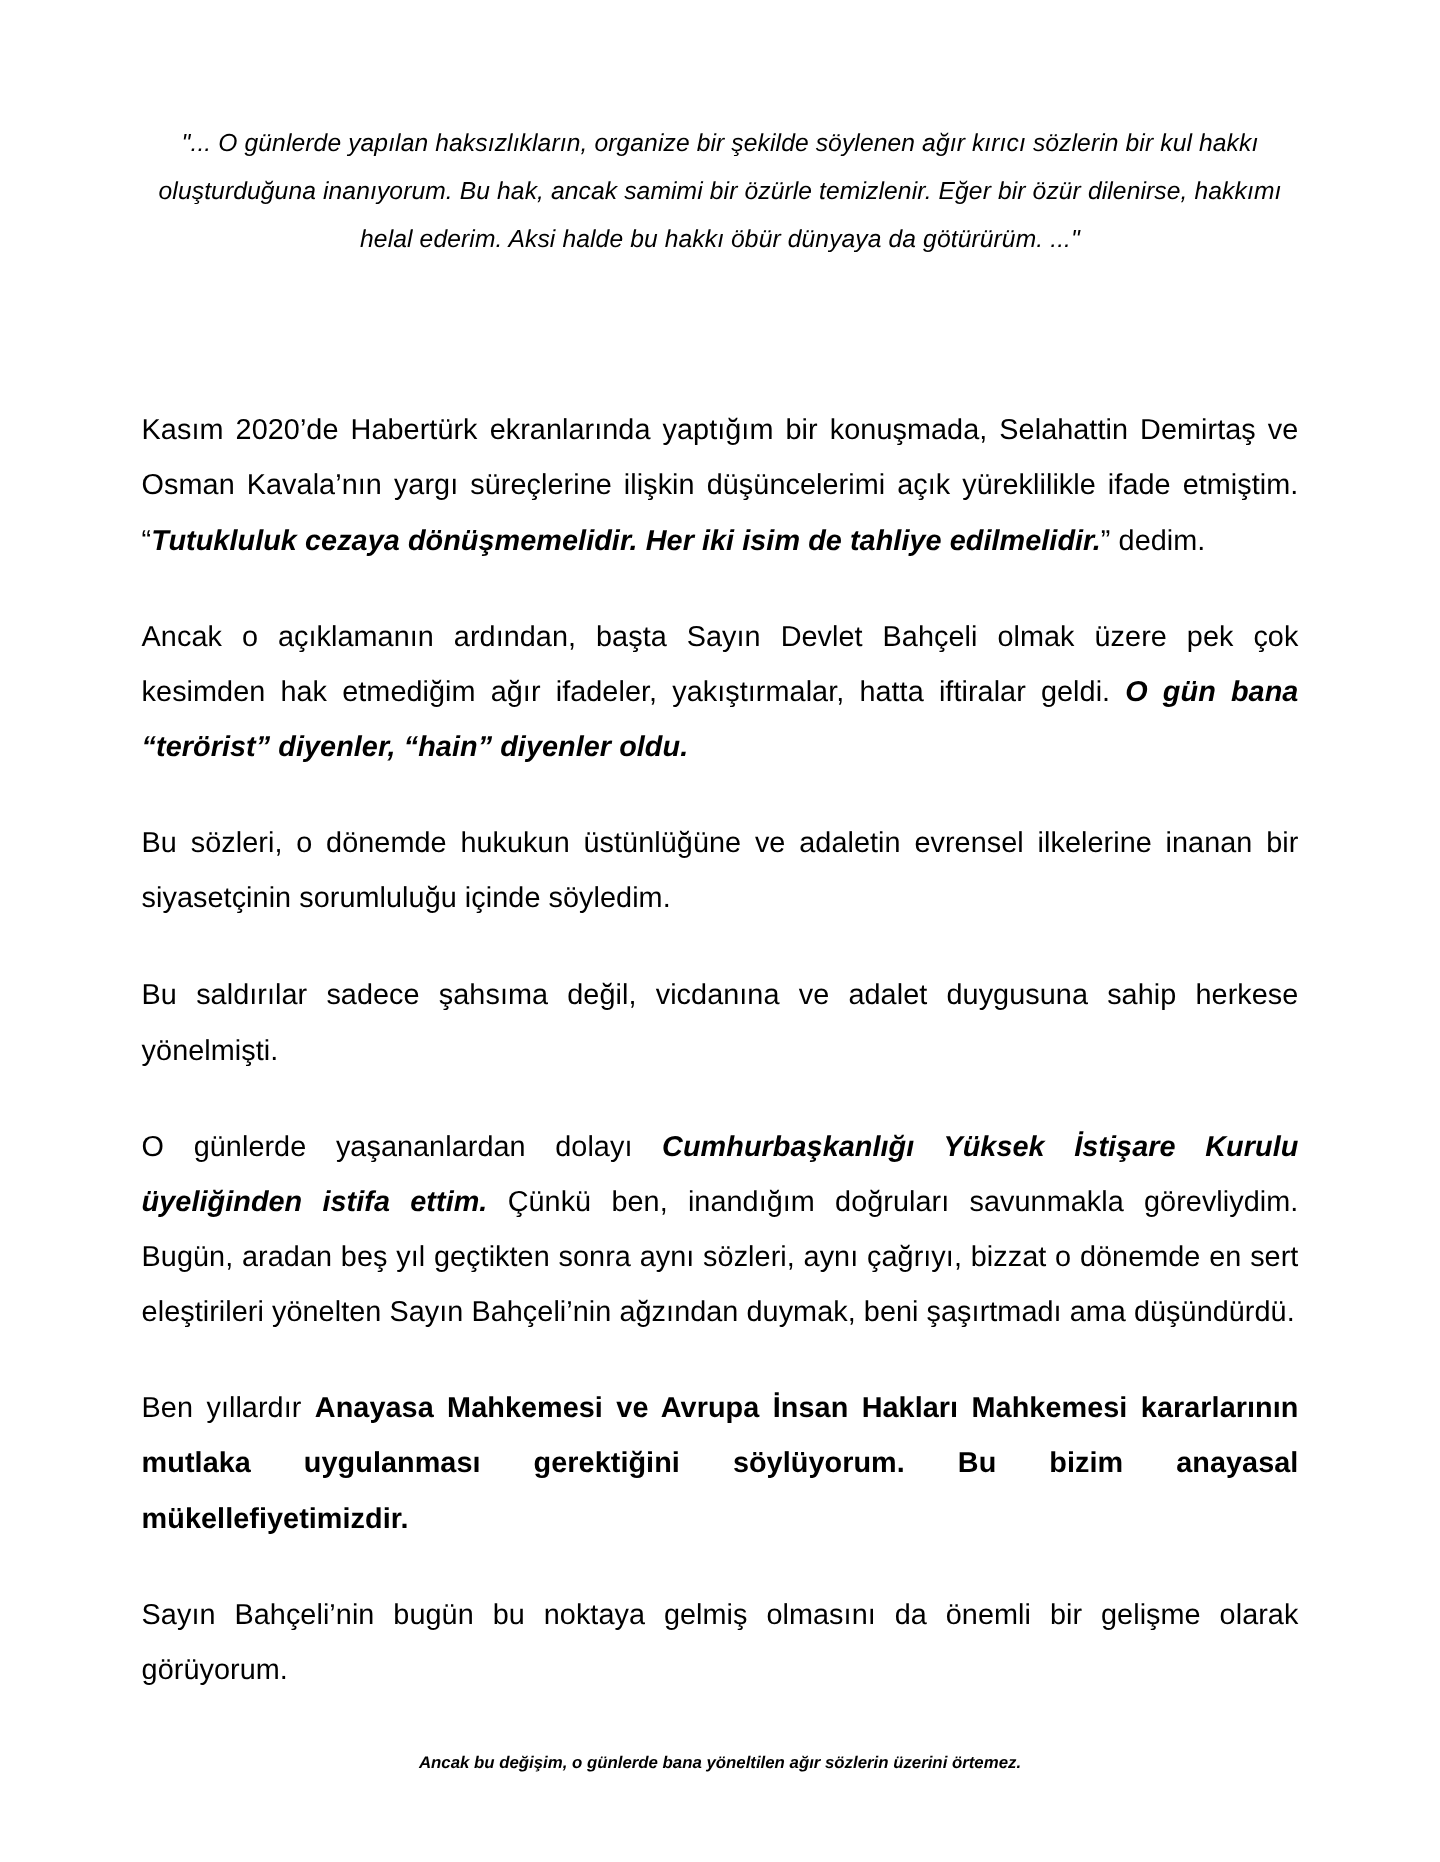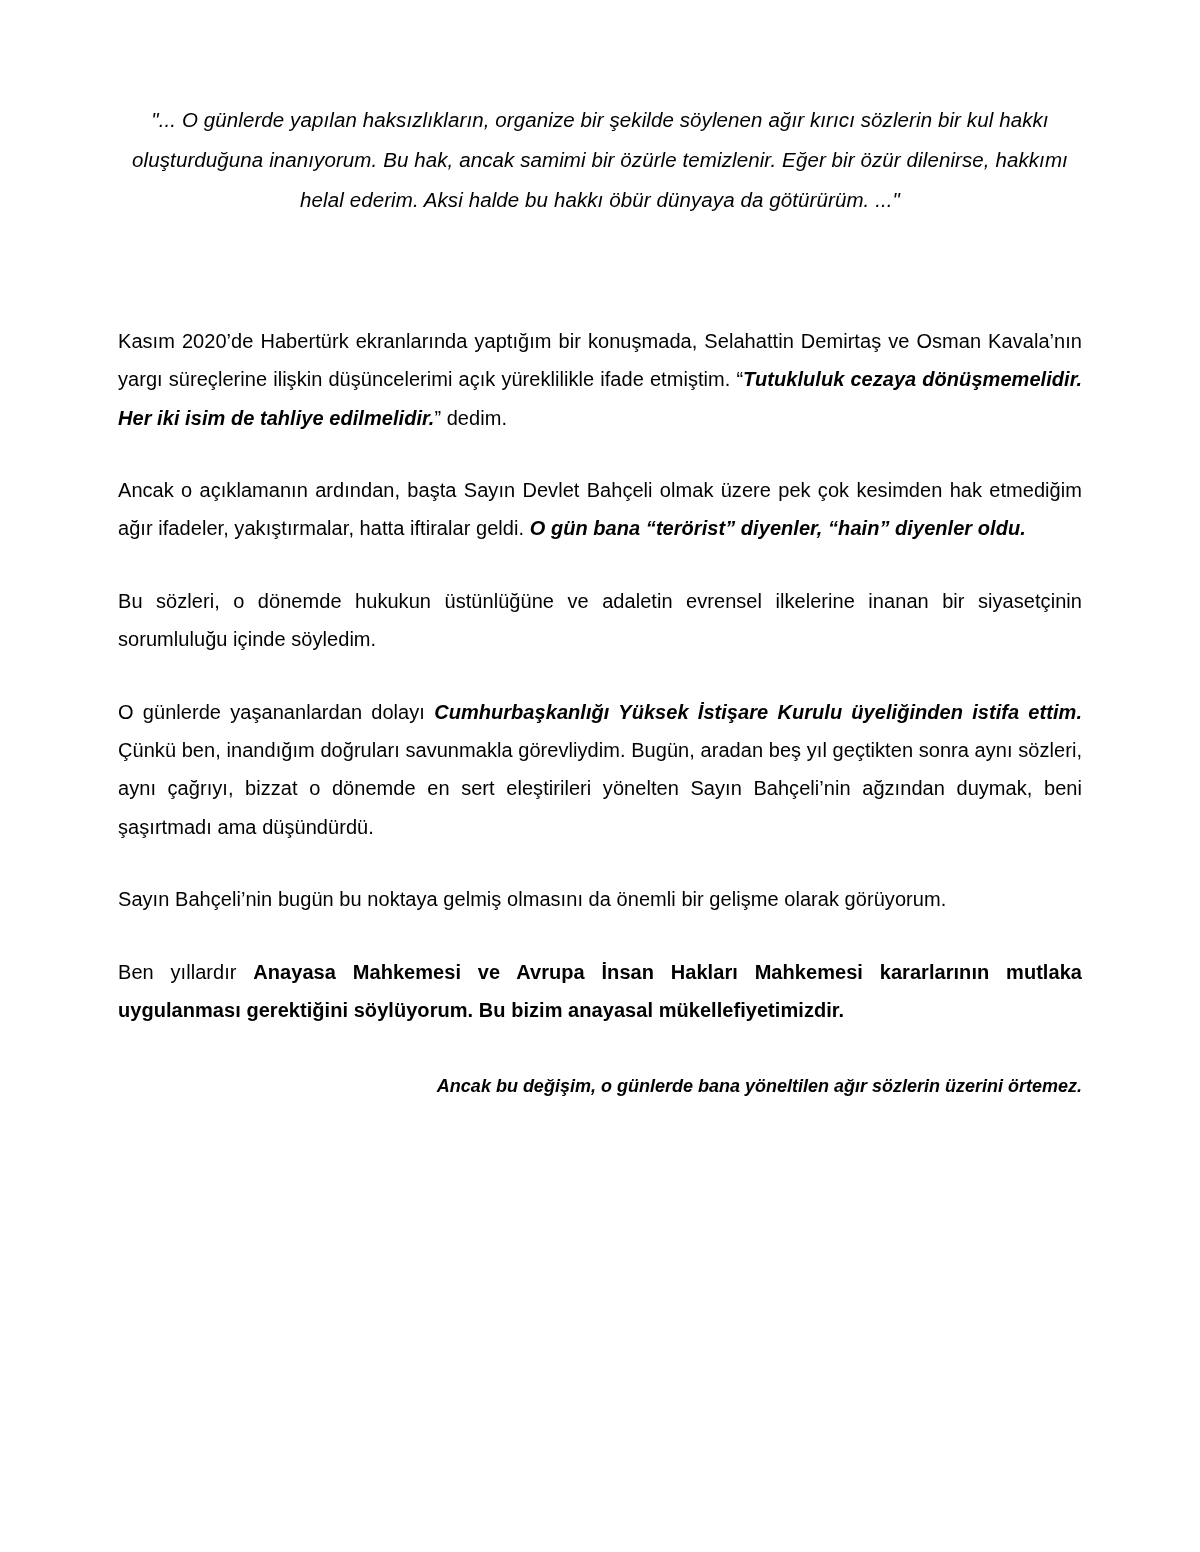--- a/index.html
+++ b/index.html
@@ -26,59 +26,60 @@
     font-size: 20.5px;
     line-height: 1.95;
     text-align: center;
     margin: 0 0 14px 0;
     letter-spacing: 0.1px;
   }
   .spacer-after-quote {
     height: 88px;
   }
   p.body-par {
-    font-size: 20px;
+    font-size: 24px;
     line-height: 1.92;
     text-align: justify;
     text-justify: inter-word;
-    margin: 0 0 34px 0;
+    margin: 14px 0 34px 0;
     letter-spacing: 0.05px;
   }
   p.body-par:last-child {
     margin-bottom: 0;
   }
   .bi {
     font-weight: bold;
     font-style: italic;
   }
   .b {
     font-weight: bold;
   }
   .final-par {
     font-weight: bold;
     font-style: italic;
-    font-size: 18px;
+    font-size: 14px;
     line-height: 1.92;
-    text-align: right;
+    text-align: center;
     margin: 40px 0 0 0;
   }
 </style>
 </head>
 <body>
 
 <div class="page">
 
   <div class="quote-block">"... O günlerde yapılan haksızlıkların, organize bir şekilde söylenen ağır kırıcı sözlerin bir kul hakkı oluşturduğuna inanıyorum. Bu hak, ancak samimi bir özürle temizlenir. Eğer bir özür dilenirse, hakkımı helal ederim. Aksi halde bu hakkı öbür dünyaya da götürürüm. ..."</div>
 
   <div class="spacer-after-quote"></div>
 
   <div id="body-container">
       <p class="body-par"><span>Kasım 2020’de Habertürk ekranlarında yaptığım bir konuşmada, Selahattin Demirtaş ve Osman Kavala’nın yargı süreçlerine ilişkin düşüncelerimi açık yüreklilikle ifade etmiştim. “</span><span class="bi">Tutukluluk cezaya dönüşmemelidir. Her iki isim de tahliye edilmelidir.</span><span>” dedim.</span></p>
       <p class="body-par"><span>Ancak o açıklamanın ardından, başta Sayın Devlet Bahçeli olmak üzere pek çok kesimden hak etmediğim ağır ifadeler, yakıştırmalar, hatta iftiralar geldi. </span><span class="bi">O gün bana “terörist” diyenler, “hain” diyenler oldu.</span></p>
       <p class="body-par"><span>Bu sözleri, o dönemde hukukun üstünlüğüne ve adaletin evrensel ilkelerine inanan bir siyasetçinin sorumluluğu içinde söyledim.</span></p>
+      <p class="body-par"><span>Bu saldırılar sadece şahsıma değil, vicdanına ve adalet duygusuna sahip herkese yönelmişti.</span></p>
       <p class="body-par"><span>O günlerde yaşananlardan dolayı </span><span class="bi">Cumhurbaşkanlığı Yüksek İstişare Kurulu üyeliğinden istifa ettim.</span><span> Çünkü ben, inandığım doğruları savunmakla görevliydim. Bugün, aradan beş yıl geçtikten sonra aynı sözleri, aynı çağrıyı, bizzat o dönemde en sert eleştirileri yönelten Sayın Bahçeli’nin ağzından duymak, beni şaşırtmadı ama düşündürdü.</span></p>
+      <p class="body-par"><span>Ben yıllardır </span><span class="b">Anayasa Mahkemesi ve Avrupa İnsan Hakları Mahkemesi kararlarının mutlaka uygulanması gerektiğini söylüyorum. Bu bizim anayasal mükellefiyetimizdir.</span></p>
       <p class="body-par"><span>Sayın Bahçeli’nin bugün bu noktaya gelmiş olmasını da önemli bir gelişme olarak görüyorum.</span></p>
-      <p class="body-par"><span>Ben yıllardır </span><span class="b">Anayasa Mahkemesi ve Avrupa İnsan Hakları Mahkemesi kararlarının mutlaka uygulanması gerektiğini söylüyorum. Bu bizim anayasal mükellefiyetimizdir.</span></p>
     </div>
 
   <p class="final-par">Ancak bu değişim, o günlerde bana yöneltilen ağır sözlerin üzerini örtemez.</p>
 
 </div>
 
 </body></html>

